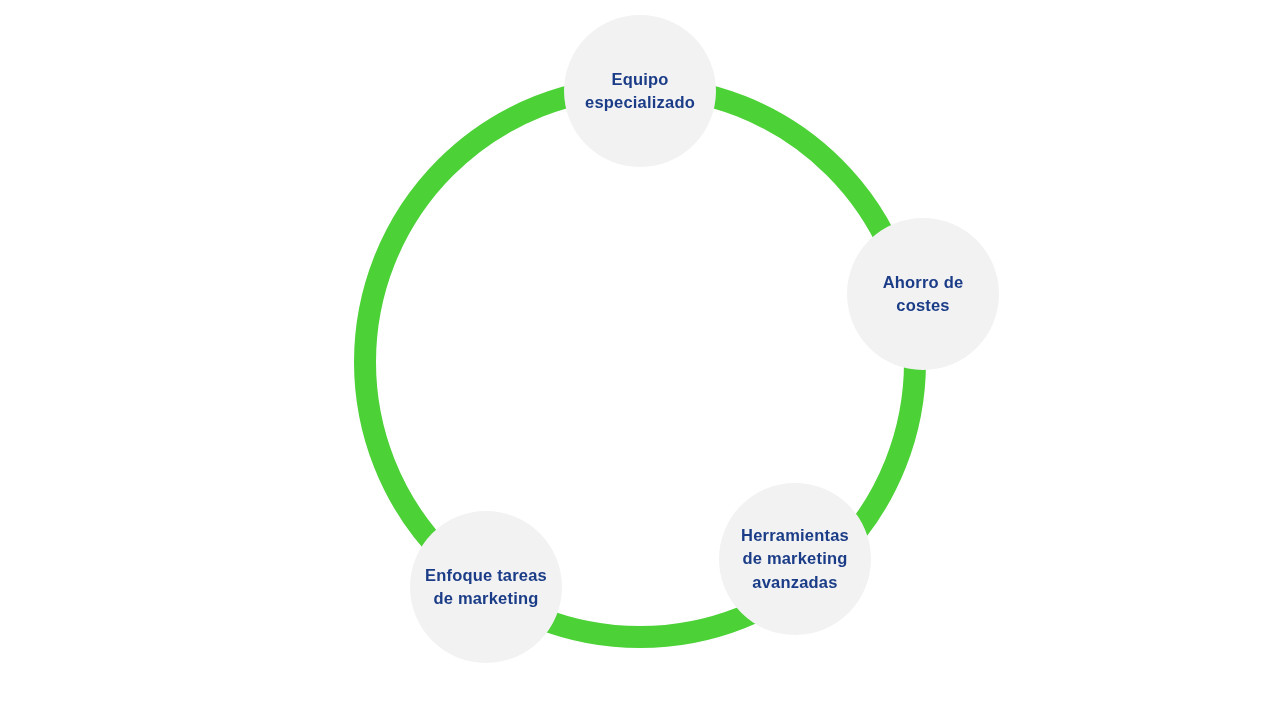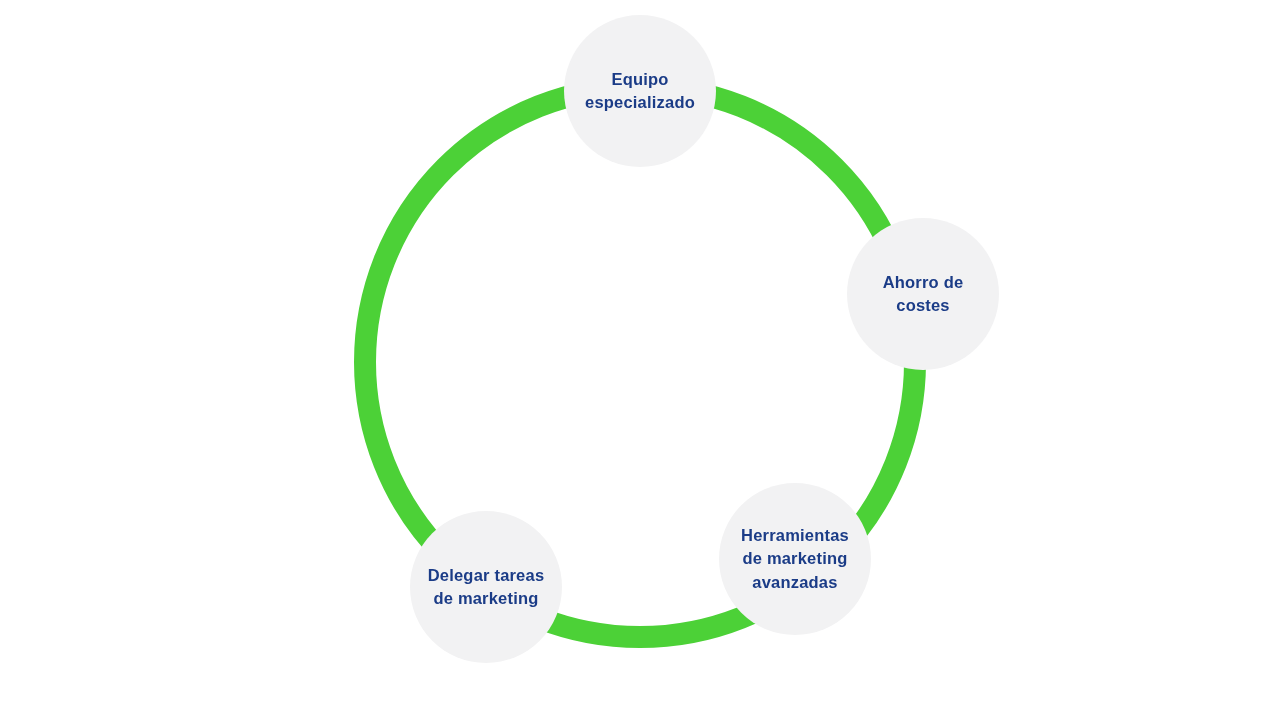--- a/index.html
+++ b/index.html
@@ -55,18 +55,18 @@
 especializado</span>
   </div>
 
   <div class="node node-bottom-right">
     <span class="node-label">Herramientas
 de marketing
 avanzadas</span>
   </div>
 
   <div class="node node-bottom-left">
-    <span class="node-label">Delegar tareas
+    <span class="node-label">Enfoque tareas
 de marketing</span>
   </div>
 
 
 </div>
 
 </body></html>

